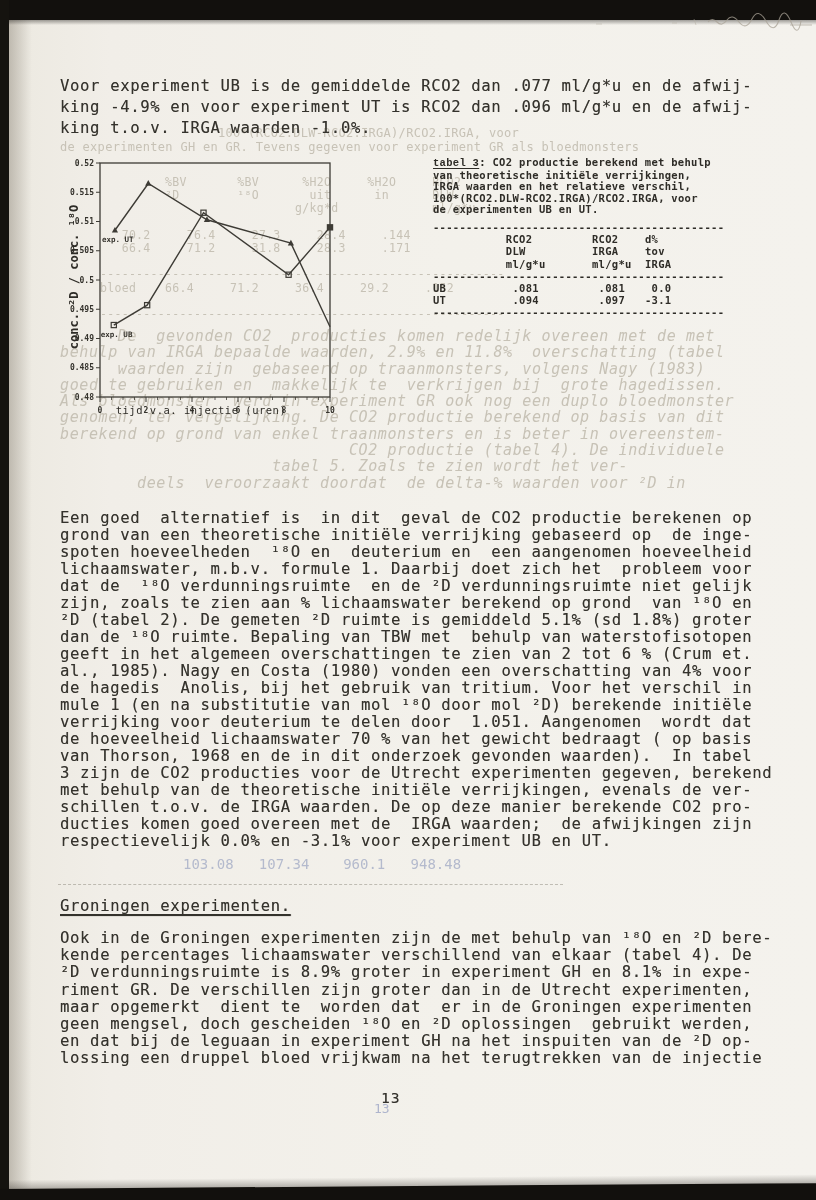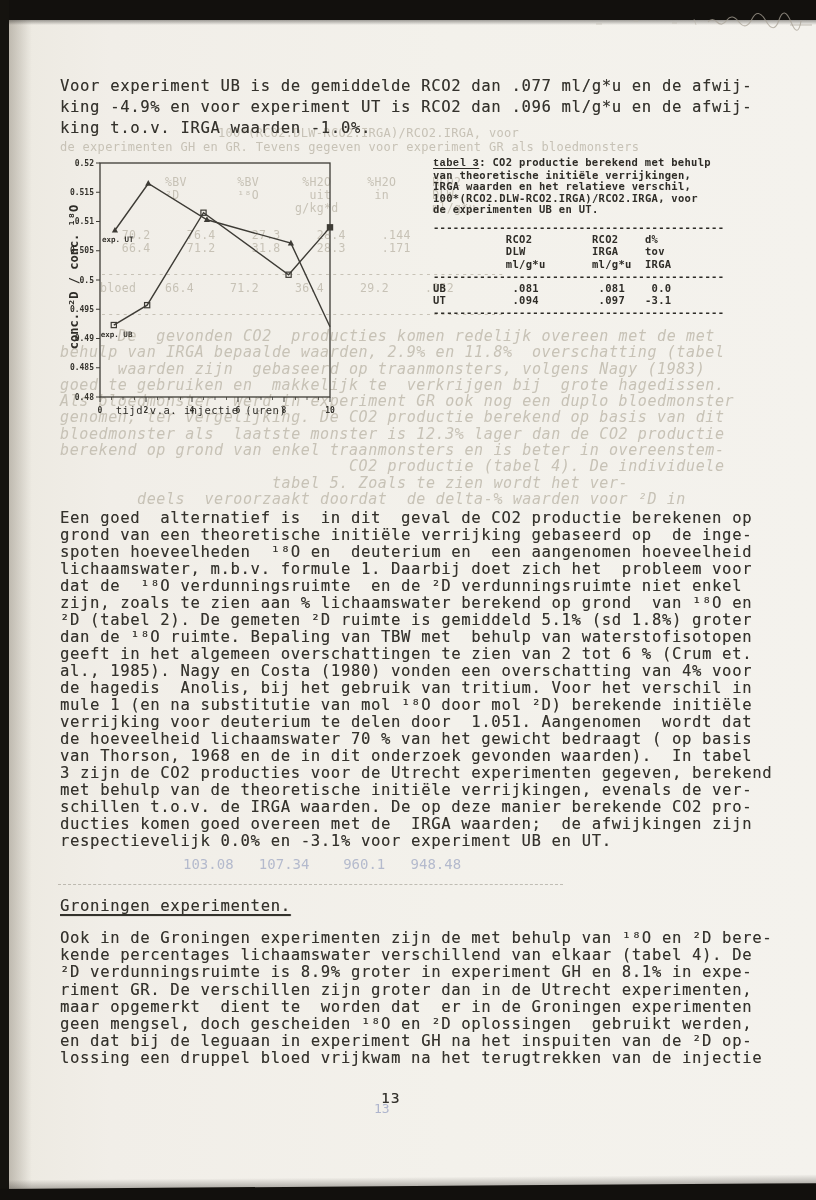--- a/index.html
+++ b/index.html
@@ -72,21 +72,20 @@
       <div class="ln">&nbsp;</div>
       <div class="ln">--------------------------------------------------------</div>
     </div>
   <div class="ghost gh-para">
       <div class="ln">      De  gevonden CO2  producties komen redelijk overeen met de met</div>
       <div class="ln">behulp van IRGA bepaalde waarden, 2.9% en 11.8%  overschatting (tabel</div>
       <div class="ln">      waarden zijn  gebaseerd op traanmonsters, volgens Nagy (1983)</div>
       <div class="ln">goed te gebruiken en  makkelijk te  verkrijgen bij  grote hagedissen.</div>
       <div class="ln">Als bloedmonster  werd in experiment GR ook nog een duplo bloedmonster</div>
       <div class="ln">genomen, ter vergelijking. De CO2 productie berekend op basis van dit</div>
-      <div class="ln">bloedmonster als  laatste monster is 12.3% lager dan de CO2 productie</div>
       <div class="ln">berekend op grond van enkel traanmonsters en is beter in overeenstem-</div>
       <div class="ln">                              CO2 productie (tabel 4). De individuele</div>
       <div class="ln">                      tabel 5. Zoals te zien wordt het ver-</div>
       <div class="ln">        deels  veroorzaakt doordat  de delta-% waarden voor ²D in</div>
     </div>
   <div class="ghost gh-numbers">103.08   107.34    960.1   948.48</div>
   <div class="gh-rule"></div>
   <div class="ghost gh-pageno">13</div>
 
   <div class="content">
@@ -178,21 +177,21 @@
 --------------------------------------------
 UB          .081         .081    0.0
 UT          .094         .097   -3.1
 --------------------------------------------</pre>
 
     <div class="tblock typew body1">
         <div class="ln">Een goed  alternatief is  in dit  geval de CO2 productie berekenen op</div>
         <div class="ln">grond van een theoretische initiële verrijking gebaseerd op  de inge-</div>
         <div class="ln">spoten hoeveelheden  ¹⁸O en  deuterium en  een aangenomen hoeveelheid</div>
         <div class="ln">lichaamswater, m.b.v. formule 1. Daarbij doet zich het  probleem voor</div>
-        <div class="ln">dat de  ¹⁸O verdunningsruimte  en de ²D verdunningsruimte niet enkel</div>
+        <div class="ln">dat de  ¹⁸O verdunningsruimte  en de ²D verdunningsruimte niet gelijk</div>
         <div class="ln">zijn, zoals te zien aan % lichaamswater berekend op grond  van ¹⁸O en</div>
         <div class="ln">²D (tabel 2). De gemeten ²D ruimte is gemiddeld 5.1% (sd 1.8%) groter</div>
         <div class="ln">dan de ¹⁸O ruimte. Bepaling van TBW met  behulp van waterstofisotopen</div>
         <div class="ln">geeft in het algemeen overschattingen te zien van 2 tot 6 % (Crum et.</div>
         <div class="ln">al., 1985). Nagy en Costa (1980) vonden een overschatting van 4% voor</div>
         <div class="ln">de hagedis  Anolis, bij het gebruik van tritium. Voor het verschil in</div>
         <div class="ln">mule 1 (en na substitutie van mol ¹⁸O door mol ²D) berekende initiële</div>
         <div class="ln">verrijking voor deuterium te delen door  1.051. Aangenomen  wordt dat</div>
         <div class="ln">de hoeveelheid lichaamswater 70 % van het gewicht bedraagt ( op basis</div>
         <div class="ln">van Thorson, 1968 en de in dit onderzoek gevonden waarden).  In tabel</div>

